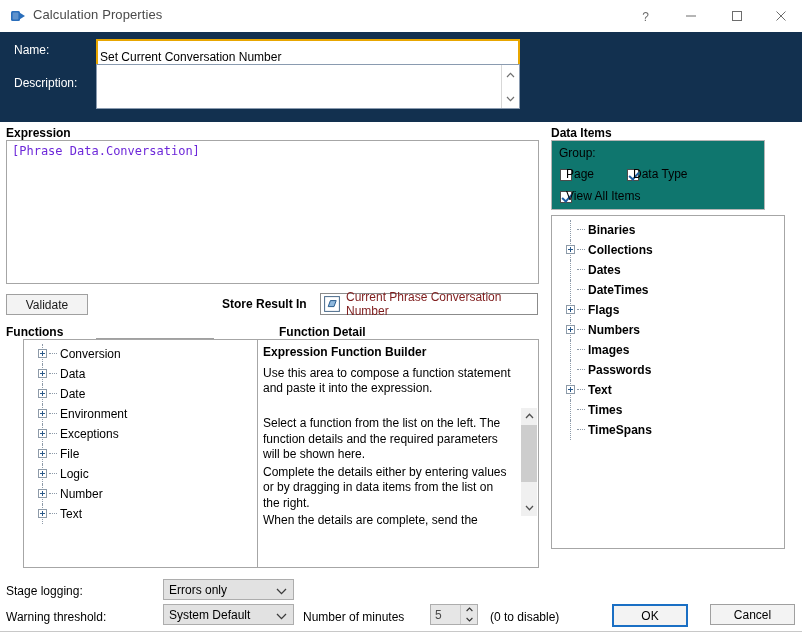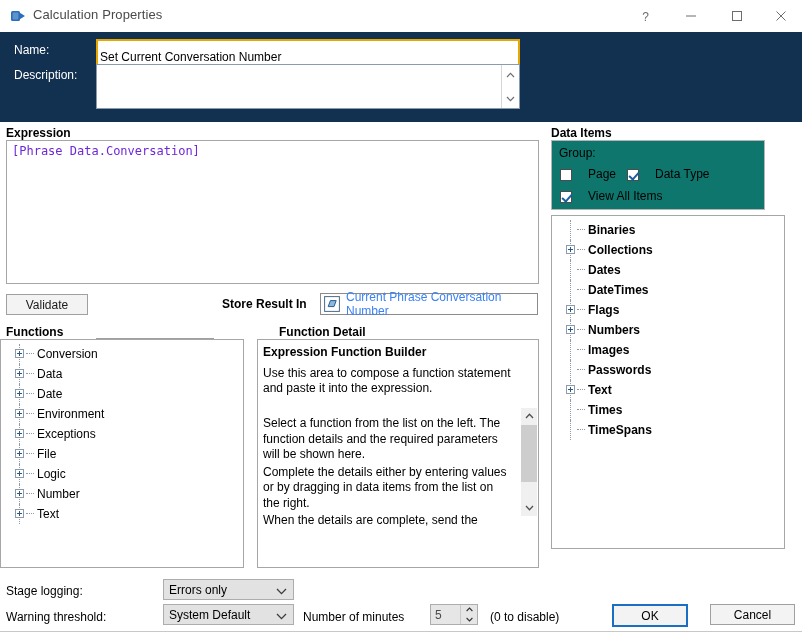--- a/index.html
+++ b/index.html
@@ -22,21 +22,21 @@
   .wbtn.help{left:622px;}
   .wbtn.min{left:668px;}
   .wbtn.max{left:714px;}
   .wbtn.close{left:760px;width:42px;}
   .wbtn svg{display:block;}
 
   
   .navyband{position:absolute;left:0;top:32px;width:802px;height:90px;background:#12304f;}
   .nv-label{position:absolute;color:#ffffff;font-size:12px;}
   .nv-name-lab{left:14px;top:43px;}
-  .nv-desc-lab{left:14px;top:68px;}
+  .nv-desc-lab{left:14px;top:76px;}
   .name-input{position:absolute;left:96px;top:39px;width:424px;height:19px;
      background:#ffffff;border:2px solid #e8a600;box-sizing:border-box;
      font-family:"Liberation Sans", sans-serif;font-size:12px;color:#000;
      padding:16px 2px;line-height:15px;}
   .desc-box{position:absolute;left:96px;top:64px;width:424px;height:45px;
      background:#ffffff;border:1px solid #8a9bb0;box-sizing:border-box;}
   .desc-text{position:absolute;left:3px;top:2px;width:395px;height:40px;font-size:12px;color:#000;}
   .desc-scroll{position:absolute;right:0;top:0;width:17px;height:43px;background:#ffffff;
      border-left:1px solid #d7d7d7;}
   .sbarrow{width:17px;height:17px;display:flex;align-items:center;justify-content:center;color:#606060;}
@@ -55,24 +55,24 @@
   
   .btn{position:absolute;background:#f3f3f3;border:1px solid #a0a0a0;box-sizing:border-box;
      font-family:"Liberation Sans", sans-serif;font-size:12px;color:#1a1a1a;
      display:flex;align-items:center;justify-content:center;cursor:default;}
   .btn-validate{left:6px;top:294px;width:82px;height:21px;}
   .btn-eval{left:96px;top:294px;width:118px;height:21px;margin-top:44px;}
   .store-lab{position:absolute;left:222px;top:297px;font-weight:bold;font-size:12px;}
   .store-field{position:absolute;left:320px;top:293px;width:218px;height:22px;
      background:#ffffff;border:1px solid #8b8b8b;box-sizing:border-box;display:flex;align-items:center;}
   .store-icon{width:16px;height:16px;margin-left:3px;flex:0 0 auto;}
-  .store-val{margin-left:6px;font-size:12px;color:#3b82f6;}
-
-  
-  .fn-box{position:absolute;left:0;top:339px;width:244px;height:229px;
+  .store-val{margin-left:6px;font-size:12px;color:#7f1d1d;}
+
+  
+  .fn-box{position:absolute;left:23px;top:339px;width:244px;height:229px;
      background:#ffffff;border:1px solid #a6a6a6;box-sizing:border-box;overflow:hidden;}
   .tree{position:relative;padding:4px 0 0 0;}
   .tnode{position:relative;height:20px;line-height:20px;padding-left:14px;white-space:nowrap;}
   .texp{position:absolute;left:14px;top:5px;width:9px;height:9px;border:1px solid #8d9aa8;
      background:#fff;box-sizing:border-box;}
   .texp:before{content:"";position:absolute;left:3px;top:1px;width:1px;height:5px;background:#2b5a8a;}
   .texp:after{content:"";position:absolute;left:1px;top:3px;width:5px;height:1px;background:#2b5a8a;}
   .tdots{position:absolute;left:25px;top:9px;width:8px;height:1px;
      border-top:1px dotted #8d9aa8;}
   .tvline{position:absolute;left:18px;top:0;width:1px;height:20px;border-left:1px dotted #8d9aa8;}
@@ -94,21 +94,21 @@
   .fd-scroll .thumb{position:absolute;top:17px;left:0;width:16px;height:57px;background:#cdcdcd;}
 
   
   .di-group-box{position:absolute;left:551px;top:140px;width:214px;height:70px;
      background:#0f766e;border:1px solid #b5b5b5;box-sizing:border-box;}
   .di-grp-lab{position:absolute;left:7px;top:5px;font-size:12px;}
   .cbrow{position:absolute;font-size:12px;}
   .cb{position:absolute;width:12px;height:12px;border:1px solid #4c4c4c;background:#fff;box-sizing:border-box;}
   .cb.checked:after{content:"";position:absolute;left:3px;top:0px;width:4px;height:8px;
      border:solid #1c5da0;border-width:0 2px 2px 0;transform:rotate(42deg);}
-  .cbtxt{position:absolute;left:28px;top:-2px;white-space:nowrap;text-align:center;}
+  .cbtxt{position:absolute;left:6px;top:-2px;white-space:nowrap;text-align:center;}
   .di-box{position:absolute;left:551px;top:215px;width:234px;height:334px;
      background:#ffffff;border:1px solid #a6a6a6;box-sizing:border-box;overflow:hidden;}
 
   
   .bl{position:absolute;font-size:12px;color:#000;}
   .combo{position:absolute;height:21px;background:#e2e2e2;border:1px solid #adadad;
      box-sizing:border-box;display:flex;align-items:center;}
   .combo .cv{margin-left:5px;font-size:12px;color:#000;}
   .combo .carrow{position:absolute;right:6px;top:4px;color:#3c3c3c;}
   .spin{position:absolute;left:430px;top:604px;width:48px;height:21px;background:#e6e6e6;

